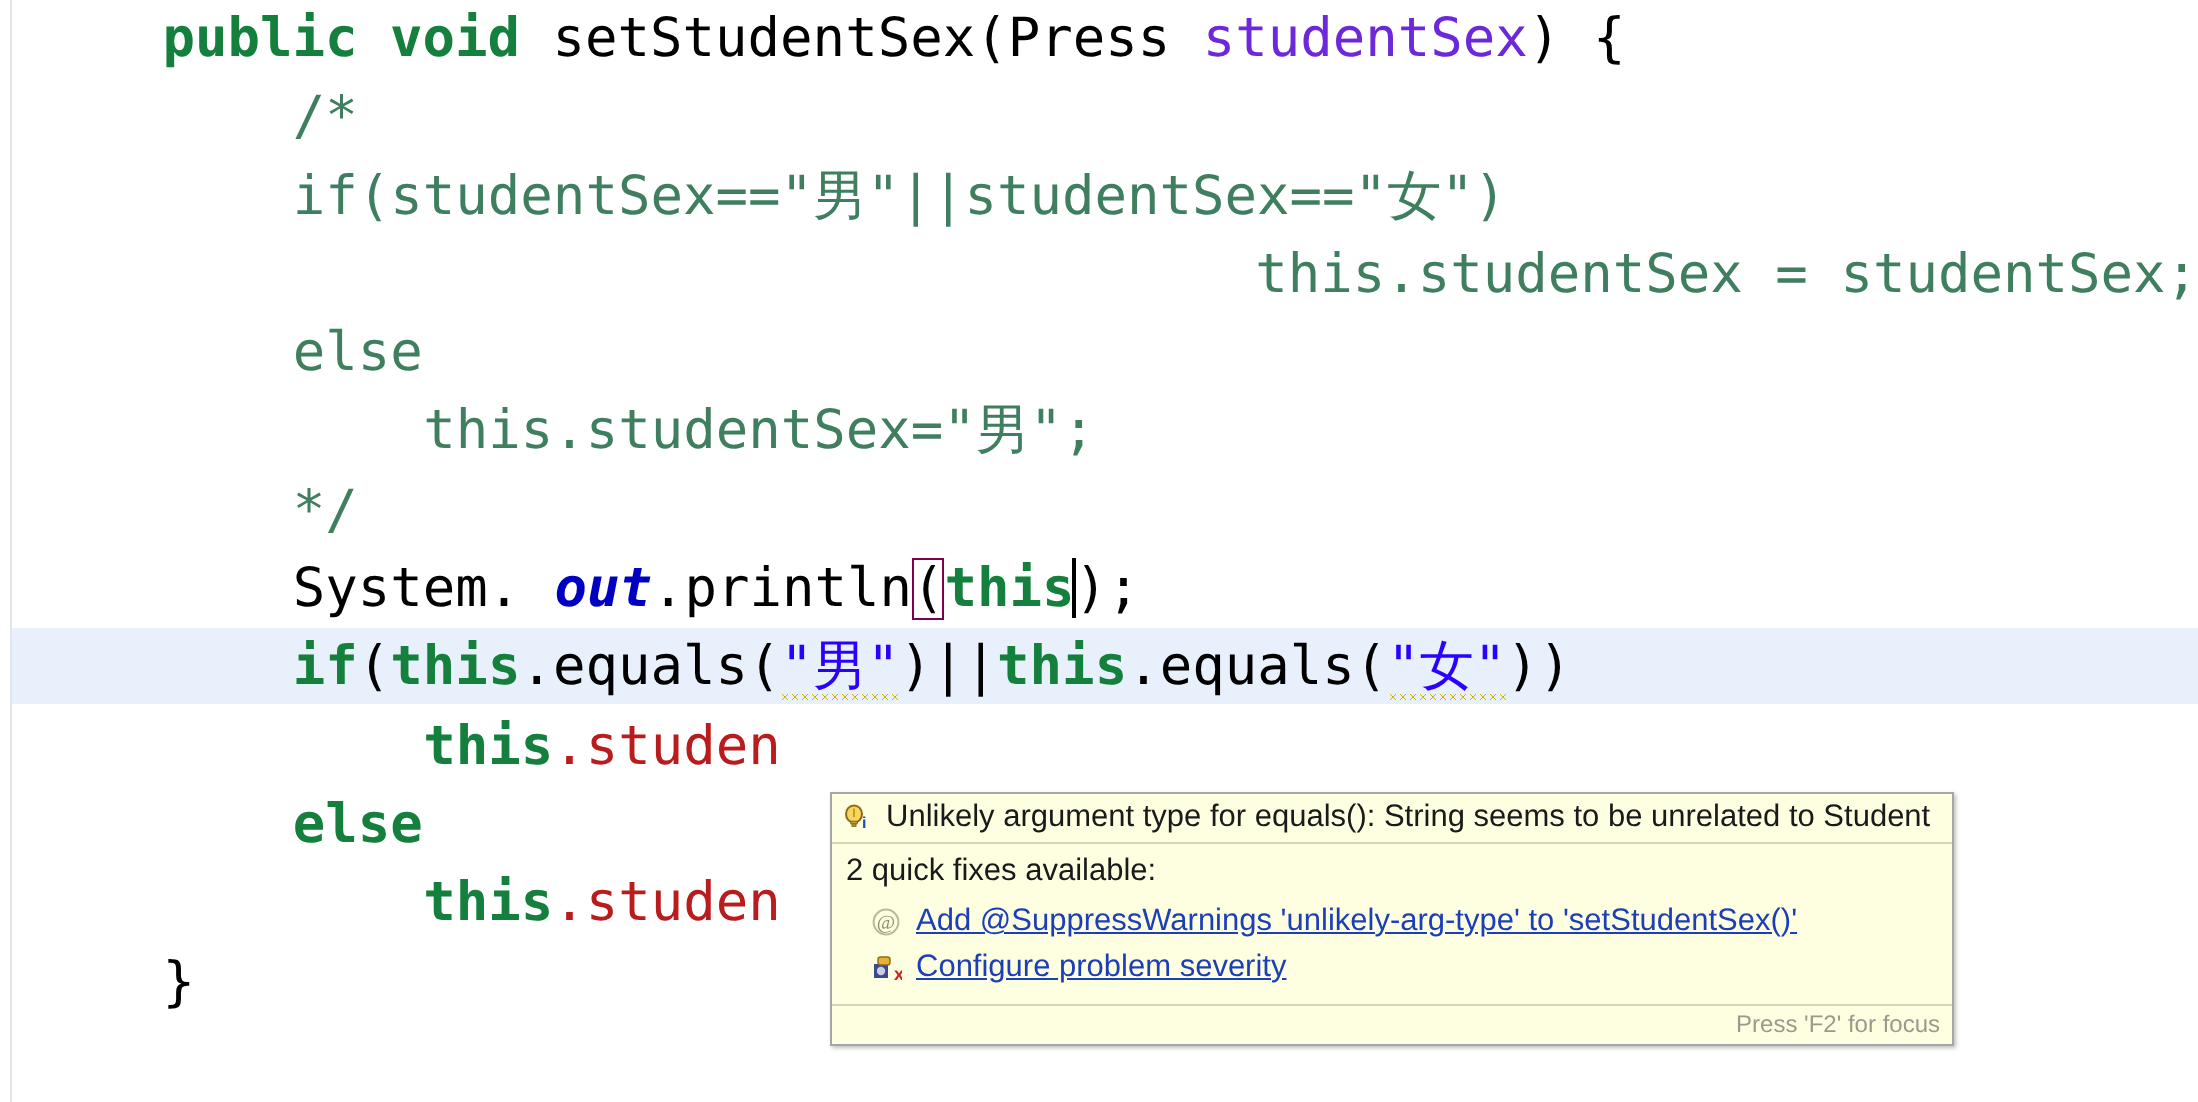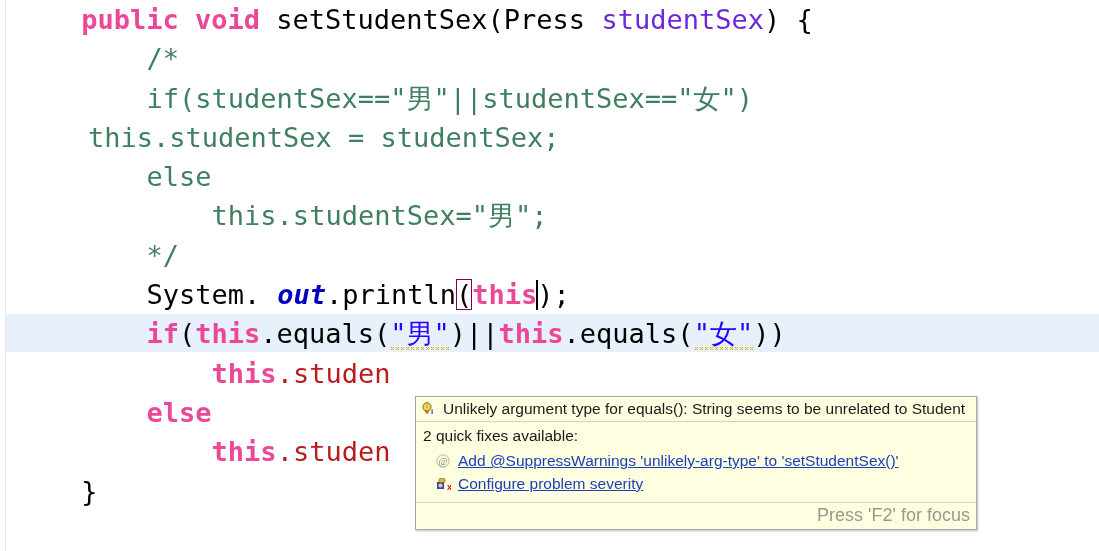--- a/index.html
+++ b/index.html
@@ -51,21 +51,21 @@
     line-height: 39.3px;
     white-space: pre;
     font-size: 27px;
     letter-spacing: 0px;
     color: #000000;
     padding-left: 16px;
   }
   .line.cur { position: relative; z-index: 2; }
 
   
-  .kw       { color: #ec4899; font-weight: bold; }
+  .kw       { color: #15803d; font-weight: bold; }
   .cmt      { color: #3f7f5f; }
   .str      { color: #2a00ff; }
   .field    { color: #b91c1c; }
   .param    { color: #6d28d9; }
   .statfld  { color: #0000c0; font-weight: bold; font-style: italic; margin-left: 17px; }
   .plain    { color: #000000; }
 
   
   .bracket-match {
     outline: 1px solid #7f0055;
@@ -131,38 +131,38 @@
   .tt-link {
     color: #1c3fb8;
     text-decoration: underline;
     cursor: pointer;
     white-space: nowrap;
   }
   .tt-footer {
     border-top: 1px solid #d4d4bc;
     padding: 2px 6px 3px 0;
     text-align: right;
-    font-size: 18px;
+    font-size: 12px;
     color: #9a9a8c;
   }
 
   
   .icon { display: inline-block; flex: 0 0 auto; line-height: 0; }
 </style>
 </head>
 <body>
 
 <div id="editor">
   <div class="left-ruler"></div>
   <div class="line-highlight"></div>
   <div class="code" id="code-lines">
       <div class="line" style="padding-left: 81.2px;"><span class="kw">public void </span><span class="plain">setStudentSex(Press </span><span class="param">studentSex</span><span class="plain">) {</span></div>
       <div class="line" style="padding-left: 146.4px;"><span class="cmt">/*</span></div>
       <div class="line" style="padding-left: 146.4px;"><span class="cmt">if(studentSex=="男"||studentSex=="女")</span></div>
-      <div class="line" style="padding-left: 88px;"><span class="cmt">this.studentSex = studentSex;</span></div>
+      <div class="line" style="padding-left: 112px; text-align: right;"><span class="cmt">this.studentSex = studentSex;</span></div>
       <div class="line" style="padding-left: 146.4px;"><span class="cmt">else</span></div>
       <div class="line" style="padding-left: 211.6px;"><span class="cmt">this.studentSex="男";</span></div>
       <div class="line" style="padding-left: 146.4px;"><span class="cmt">*/</span></div>
       <div class="line cur" style="padding-left: 146.4px;"><span class="plain">System.</span><span class="statfld">out</span><span class="plain">.println</span><span class="plain bracket-match">(</span><span class="kw">this</span><span class="caret"></span><span class="plain">);</span></div>
       <div class="line" style="padding-left: 146.4px;"><span class="kw">if</span><span class="plain">(</span><span class="kw">this</span><span class="plain">.equals(</span><span class="str squiggle">"男"</span><span class="plain">)||</span><span class="kw">this</span><span class="plain">.equals(</span><span class="str squiggle">"女"</span><span class="plain">))</span></div>
       <div class="line" style="padding-left: 211.6px;"><span class="kw">this</span><span class="field">.studen</span></div>
       <div class="line" style="padding-left: 146.4px;"><span class="kw">else</span></div>
       <div class="line" style="padding-left: 211.6px;"><span class="kw">this</span><span class="field">.studen</span></div>
       <div class="line" style="padding-left: 81.2px;"><span class="plain">}</span></div>
     </div>

